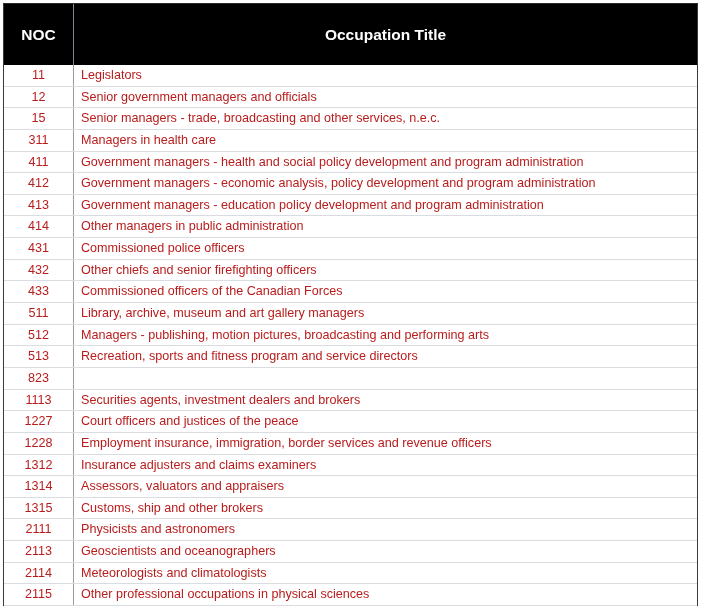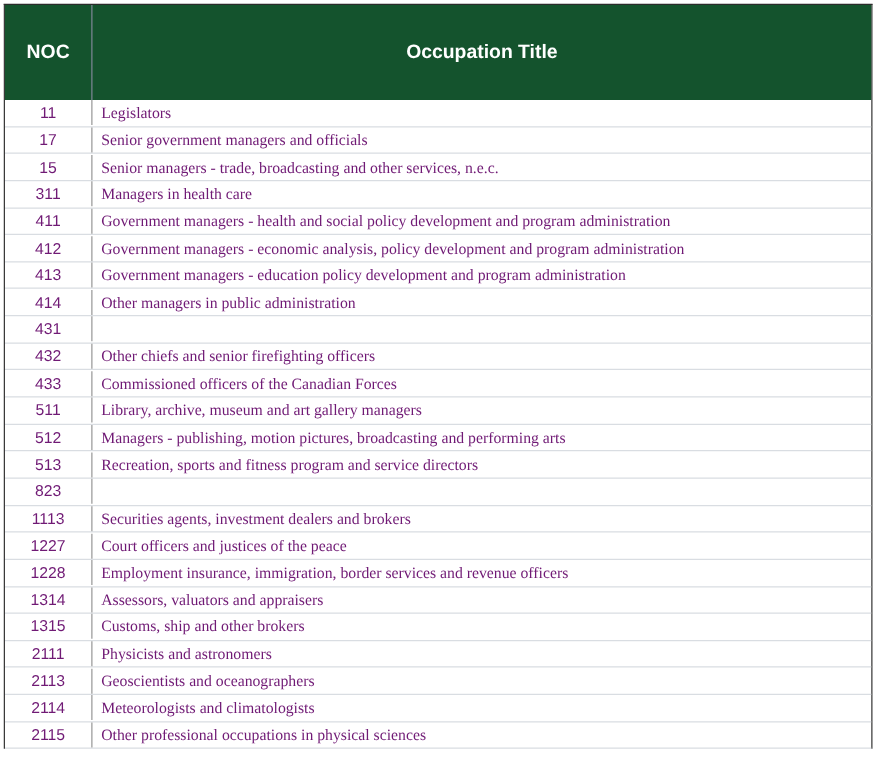--- a/index.html
+++ b/index.html
@@ -2,42 +2,42 @@
 <html><head>
 <meta charset="utf-8">
 <style>
   html, body { margin:0; padding:0; background:#ffffff; }
   body { width:701px; height:614px; overflow:hidden; position:relative; }
   .tbl {
     position:absolute; left:3px; top:3px; width:693px;
     border-left:1px solid #3a3a3a; border-right:1px solid #3a3a3a; border-top:1px solid #2b2b2b;
     font-family:"Liberation Sans", sans-serif;
   }
-  .hdr { display:flex; height:76px; background:#14532d; color:#ffffff; font-weight:bold; font-size:15.5px; }
+  .hdr { display:flex; height:61px; background:#000000; color:#ffffff; font-weight:bold; font-size:15.5px; }
   .hdr .c1 { width:69px; display:flex; align-items:center; justify-content:center; border-right:1px solid #7b8593; }
   .hdr .c2 { flex:1; display:flex; align-items:center; justify-content:center; }
-  .row { display:flex; height:20.65px; border-bottom:1px solid #d9dde2; font-size:12.6px; color:#701a75;align-items:center; }
+  .row { display:flex; height:20.65px; border-bottom:1px solid #d9dde2; font-size:12.6px; color:#b91c1c; }
   .row .c1 { width:69px; text-align:center; line-height:20px; border-right:1px solid #9a9a9a; }
-  .row .c2 { flex:1; padding-left:7px; line-height:20px; white-space:nowrap;font-family:Liberation Serif, serif; }
+  .row .c2 { flex:1; padding-left:7px; line-height:20px; white-space:nowrap; }
 </style>
 </head>
 <body>
 
 <div class="tbl">
   <div class="hdr">
     <div class="c1">NOC</div>
     <div class="c2">Occupation Title</div>
   </div>
   <div id="body">
       <div class="row">
         <div class="c1">11</div>
         <div class="c2">Legislators</div>
       </div>
       <div class="row">
-        <div class="c1">17</div>
+        <div class="c1">12</div>
         <div class="c2">Senior government managers and officials</div>
       </div>
       <div class="row">
         <div class="c1">15</div>
         <div class="c2">Senior managers - trade, broadcasting and other services, n.e.c.</div>
       </div>
       <div class="row">
         <div class="c1">311</div>
         <div class="c2">Managers in health care</div>
       </div>
@@ -52,20 +52,21 @@
       <div class="row">
         <div class="c1">413</div>
         <div class="c2">Government managers - education policy development and program administration</div>
       </div>
       <div class="row">
         <div class="c1">414</div>
         <div class="c2">Other managers in public administration</div>
       </div>
       <div class="row">
         <div class="c1">431</div>
+        <div class="c2">Commissioned police officers</div>
       </div>
       <div class="row">
         <div class="c1">432</div>
         <div class="c2">Other chiefs and senior firefighting officers</div>
       </div>
       <div class="row">
         <div class="c1">433</div>
         <div class="c2">Commissioned officers of the Canadian Forces</div>
       </div>
       <div class="row">
@@ -89,20 +90,24 @@
       </div>
       <div class="row">
         <div class="c1">1227</div>
         <div class="c2">Court officers and justices of the peace</div>
       </div>
       <div class="row">
         <div class="c1">1228</div>
         <div class="c2">Employment insurance, immigration, border services and revenue officers</div>
       </div>
       <div class="row">
+        <div class="c1">1312</div>
+        <div class="c2">Insurance adjusters and claims examiners</div>
+      </div>
+      <div class="row">
         <div class="c1">1314</div>
         <div class="c2">Assessors, valuators and appraisers</div>
       </div>
       <div class="row">
         <div class="c1">1315</div>
         <div class="c2">Customs, ship and other brokers</div>
       </div>
       <div class="row">
         <div class="c1">2111</div>
         <div class="c2">Physicists and astronomers</div>

